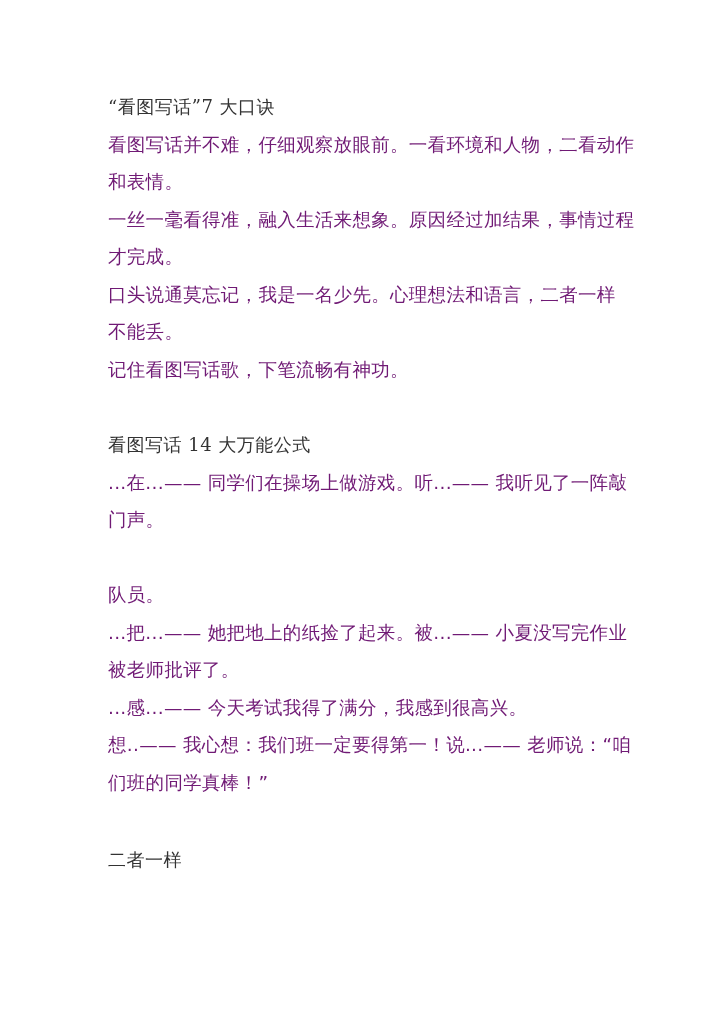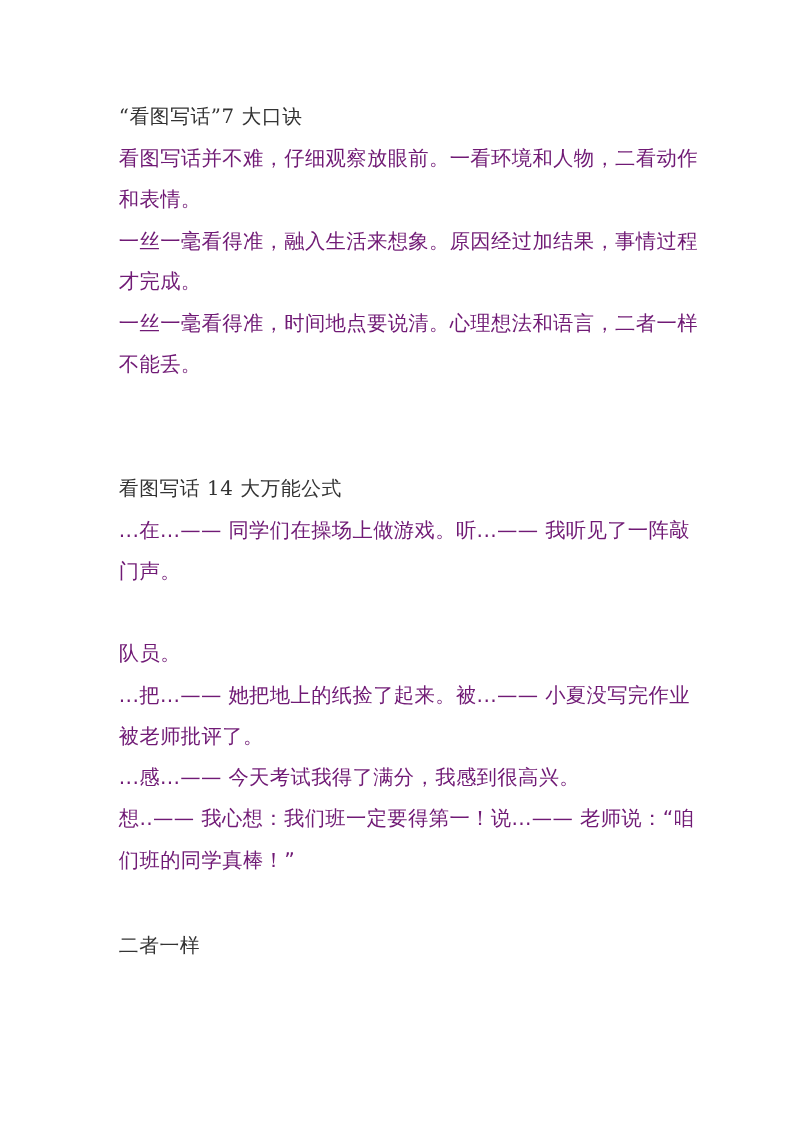--- a/index.html
+++ b/index.html
@@ -25,22 +25,23 @@
 </head>
 <body>
 
 <div class="page">
 
   <div class="line heading" style="top:95px">“看图写话”7 大口诀</div>
   <div class="line" style="top:133px">看图写话并不难，仔细观察放眼前。一看环境和人物，二看动作</div>
   <div class="line" style="top:170px">和表情。</div>
   <div class="line" style="top:208px">一丝一毫看得准，融入生活来想象。原因经过加结果，事情过程</div>
   <div class="line" style="top:245px">才完成。</div>
-  <div class="line" style="top:283px">一丝一毫看得准，时间地点要说清。心理想法和语言，二者一样</div>
+  <div class="line" style="top:283px">口头说通莫忘记，我是一名少先。心理想法和语言，二者一样</div>
   <div class="line" style="top:320px">不能丢。</div>
+  <div class="line" style="top:358px">记住看图写话歌，下笔流畅有神功。</div>
 
   <div class="line heading" style="top:433px">看图写话 14 大万能公式</div>
   <div class="line" style="top:471px">...在...—— 同学们在操场上做游戏。听...—— 我听见了一阵敲</div>
   <div class="line" style="top:508px">门声。</div>
   <div class="line" style="top:583px">队员。</div>
   <div class="line" style="top:621px">...把...—— 她把地上的纸捡了起来。被...—— 小夏没写完作业</div>
   <div class="line" style="top:696px">...感...—— 今天考试我得了满分，我感到很高兴。</div>
   <div class="line" style="top:658px">被老师批评了。</div>
   <div class="line" style="top:733px">想..—— 我心想：我们班一定要得第一！说...—— 老师说：“咱</div>
   <div class="line" style="top:771px">们班的同学真棒！”</div>

